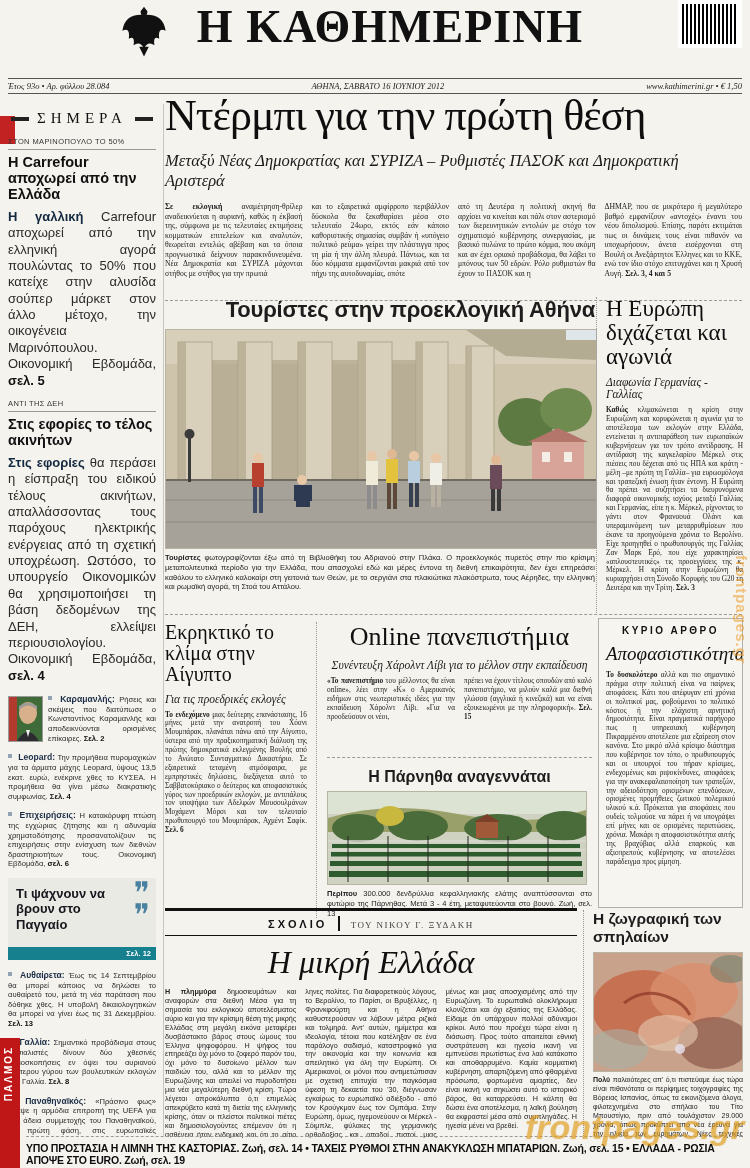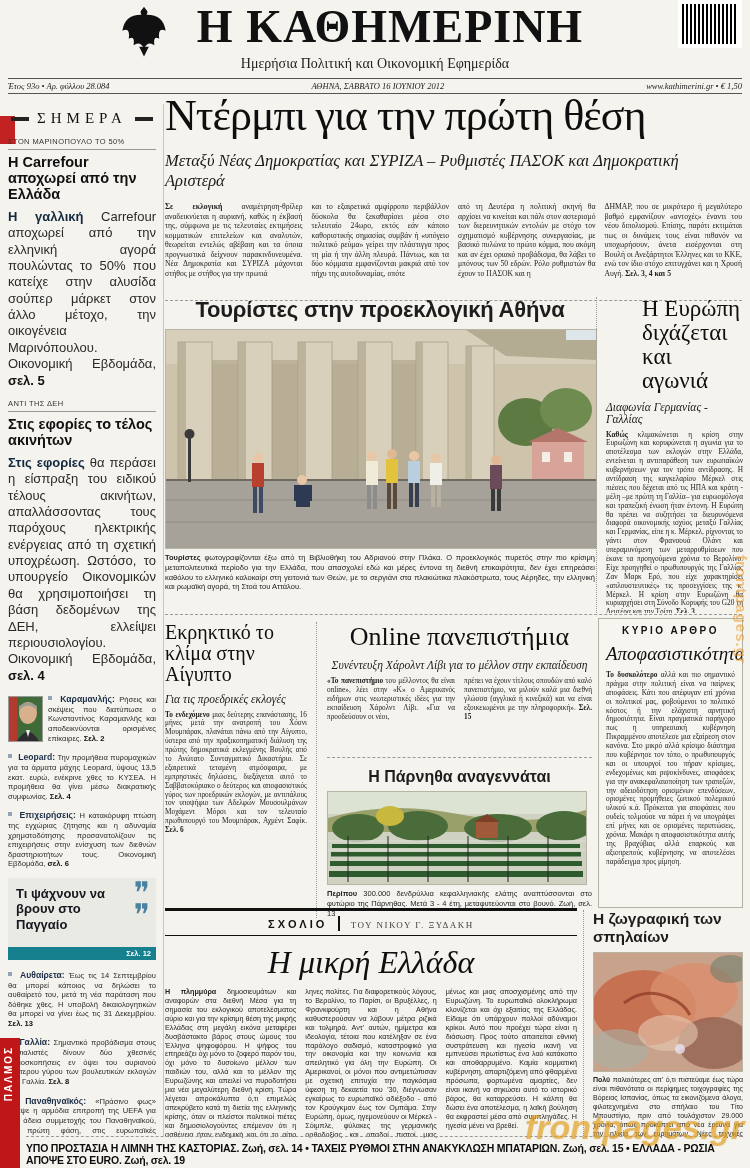--- a/index.html
+++ b/index.html
@@ -48,27 +48,27 @@
   .supp .img{height:30px;margin:3px 4px 0;background:linear-gradient(120deg,#dfe7da,#cfd9c5 40%,#e8e2d2);}
   
   .lead-block{position:absolute;left:165px;top:94px;width:577px;}
   .lead-head{font-family:"Liberation Serif",serif;font-size:44px;font-weight:400;color:#0e0e0e;
              letter-spacing:-1px;line-height:1;}
   .lead-sub{font-family:"Liberation Serif",serif;font-style:italic;font-size:16.5px;color:#1a1a1a;margin-top:13px;}
   .lead-cols{display:flex;gap:9px;margin-top:11px;height:90px;overflow:hidden;}
   .lead-col{flex:1;font-family:"Liberation Serif",serif;font-size:7.7px;line-height:1.24;text-align:justify;color:#222;}
   .hr-dash{border-top:1px dashed #9a9a9a;height:0;}
   .photo-story{position:absolute;left:165px;top:297px;width:430px;}
-  .ps-head{font-size:22px;font-weight:bold;letter-spacing:-.2px;color:#1d1d1d;text-align:center;}
+  .ps-head{font-size:22px;font-weight:bold;letter-spacing:-.2px;color:#1d1d1d;text-align:right;}
   .ps-photo{display:block;margin-top:6px;border:1px solid #b9b3a4;}
   .caption{font-size:7.5px;line-height:1.3;text-align:justify;color:#222;margin-top:4px;}
   .cap-b{font-weight:bold;}
   .europe{position:absolute;left:596px;top:297px;width:147px;height:316px;border-left:1px dotted #9a9a9a;
           padding-left:9px;overflow:hidden;box-sizing:border-box;}
-  .eu-head{font-family:"Liberation Serif",serif;font-size:23px;line-height:1.05;color:#0f0f0f;margin-left:36px;}
+  .eu-head{font-family:"Liberation Serif",serif;font-size:23px;line-height:1.05;color:#0f0f0f;}
   .it-sub{font-family:"Liberation Serif",serif;font-style:italic;font-size:11.5px;color:#1a1a1a;margin:7px 0 6px;}
   .body-xs{font-family:"Liberation Serif",serif;font-size:7.3px;line-height:1.22;text-align:justify;color:#222;}
   .rule-614{position:absolute;left:165px;top:614px;width:577px;}
   .egypt{position:absolute;left:165px;top:622px;width:142px;height:286px;overflow:hidden;}
   .eg-head{font-family:"Liberation Serif",serif;font-size:20px;line-height:1.06;color:#0f0f0f;}
   .online{position:absolute;left:316px;top:622px;width:276px;border-left:1px dotted #9a9a9a;padding-left:10px;box-sizing:border-box;}
   .on-head{font-family:"Liberation Serif",serif;font-size:26px;color:#0f0f0f;text-align:center;}
   .on-cols{display:flex;gap:9px;margin-top:4px;height:72px;overflow:hidden;}
   .on-col{flex:1;}
   .parnitha{margin-top:10px;}
@@ -113,21 +113,20 @@
       <g fill="#111">
         <path d="M30 6 L35 13 L30 11 L25 13 Z"></path>
         <circle cx="30" cy="13" r="4"></circle>
         <path d="M30 16 Q6 14 3 36 Q13 31 11 46 Q19 41 17 54 Q25 48 30 58 Q35 48 43 54 Q41 41 49 46 Q47 31 57 36 Q54 14 30 16 Z"></path>
         <path d="M24 56 L30 68 L36 56 Z"></path>
       </g>
     </svg>
     <div class="logo-row">
       <span class="mast-title">Η ΚΑΘΗΜΕΡΙΝΗ</span>
     </div>
-    <div class="mast-sub">Ημερήσια Πολιτική και Οικονομική Εφημερίδα</div>
     <div class="barcode"></div>
   </div>
   <div class="dateline">
     <span>Έτος 93ο • Αρ. φύλλου 28.084</span>
     <span>ΑΘΗΝΑ, ΣΑΒΒΑΤΟ 16 ΙΟΥΝΙΟΥ 2012</span>
     <span>www.kathimerini.gr • € 1,50</span>
   </div>
 
   <div class="sidebar">
     <div class="simera">

